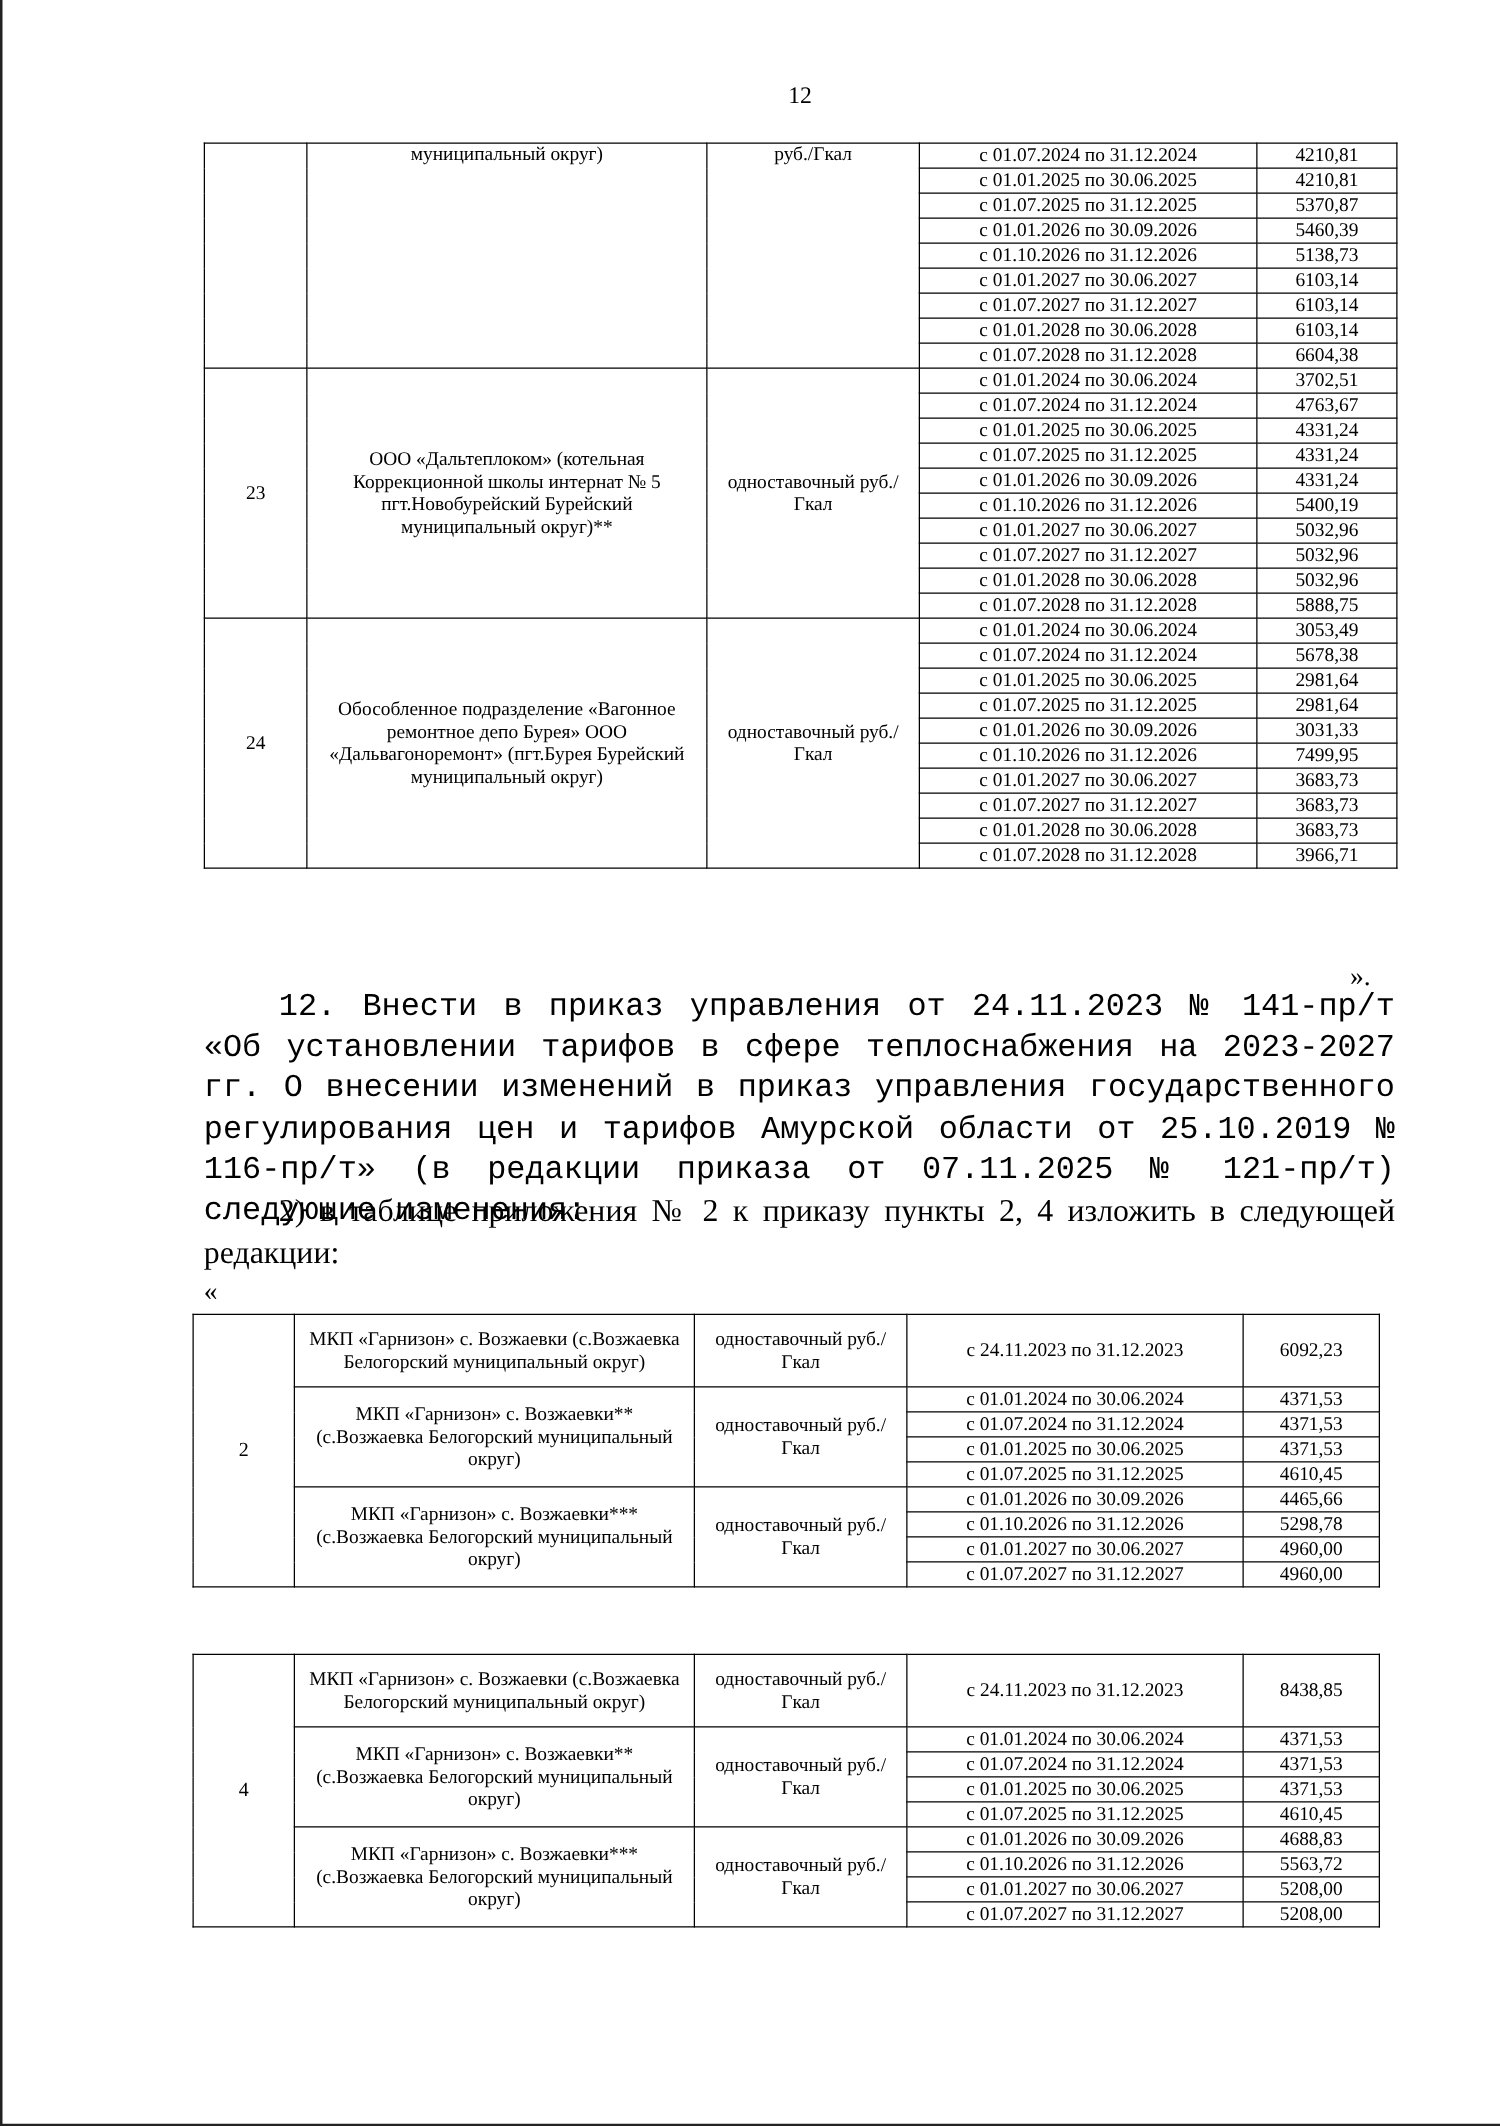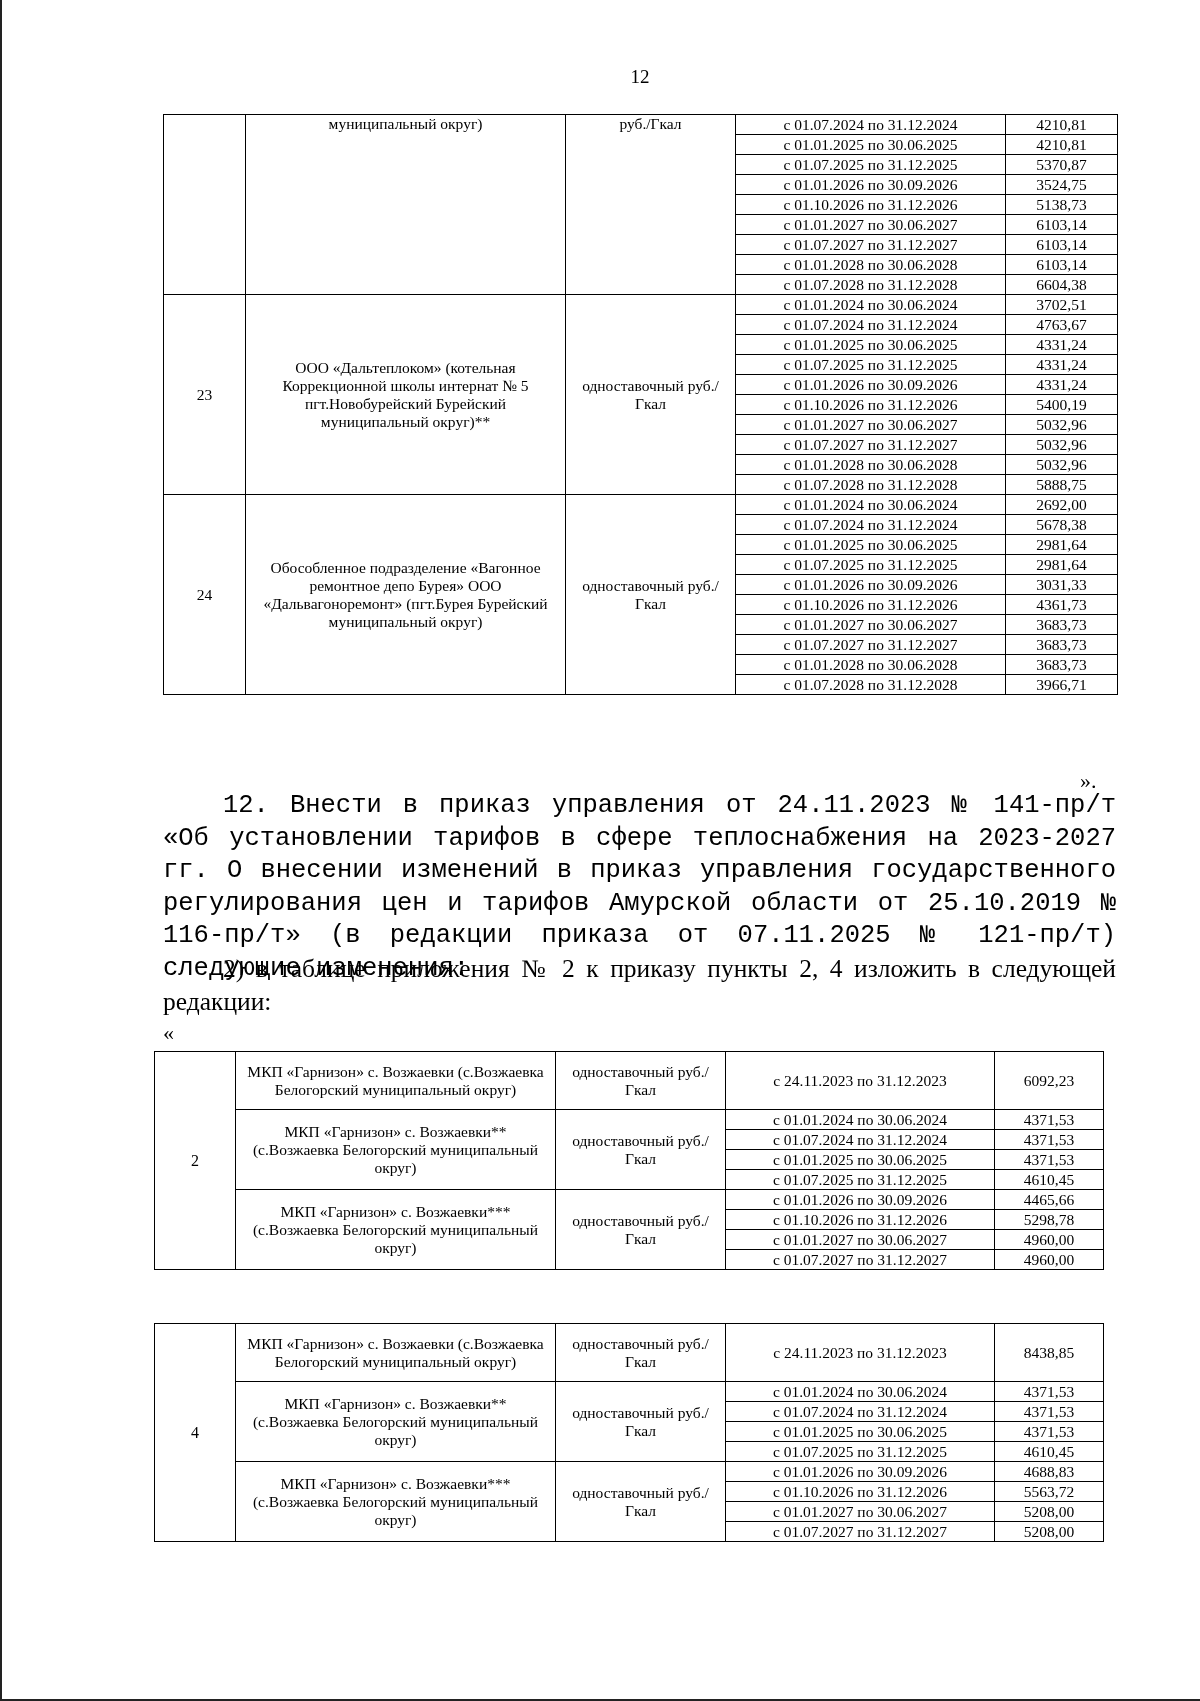--- a/index.html
+++ b/index.html
@@ -58,21 +58,21 @@
       <tr>
         <td class="subrow">с 01.01.2025 по 30.06.2025</td>
         <td class="subrow">4210,81</td>
       </tr>
       <tr>
         <td class="subrow">с 01.07.2025 по 31.12.2025</td>
         <td class="subrow">5370,87</td>
       </tr>
       <tr>
         <td class="subrow">с 01.01.2026 по 30.09.2026</td>
-        <td class="subrow">3524,75</td>
+        <td class="subrow">5460,39</td>
       </tr>
       <tr>
         <td class="subrow">с 01.10.2026 по 31.12.2026</td>
         <td class="subrow">5138,73</td>
       </tr>
       <tr>
         <td class="subrow">с 01.01.2027 по 30.06.2027</td>
         <td class="subrow">6103,14</td>
       </tr>
       <tr>
@@ -128,41 +128,41 @@
       </tr>
       <tr>
         <td class="subrow">с 01.07.2028 по 31.12.2028</td>
         <td class="subrow">5888,75</td>
       </tr>
       <tr>
         <td rowspan="10">24</td>
         <td rowspan="10" class="name">Обособленное подразделение «Вагонное ремонтное депо Бурея» ООО «Дальвагоноремонт» (пгт.Бурея Бурейский муниципальный округ)</td>
         <td rowspan="10" class="name">одноставочный руб./Гкал</td>
         <td class="subrow">с 01.01.2024 по 30.06.2024</td>
-        <td class="subrow">2692,00</td>
+        <td class="subrow">3053,49</td>
       </tr>
       <tr>
         <td class="subrow">с 01.07.2024 по 31.12.2024</td>
         <td class="subrow">5678,38</td>
       </tr>
       <tr>
         <td class="subrow">с 01.01.2025 по 30.06.2025</td>
         <td class="subrow">2981,64</td>
       </tr>
       <tr>
         <td class="subrow">с 01.07.2025 по 31.12.2025</td>
         <td class="subrow">2981,64</td>
       </tr>
       <tr>
         <td class="subrow">с 01.01.2026 по 30.09.2026</td>
         <td class="subrow">3031,33</td>
       </tr>
       <tr>
         <td class="subrow">с 01.10.2026 по 31.12.2026</td>
-        <td class="subrow">4361,73</td>
+        <td class="subrow">7499,95</td>
       </tr>
       <tr>
         <td class="subrow">с 01.01.2027 по 30.06.2027</td>
         <td class="subrow">3683,73</td>
       </tr>
       <tr>
         <td class="subrow">с 01.07.2027 по 31.12.2027</td>
         <td class="subrow">3683,73</td>
       </tr>
       <tr>

